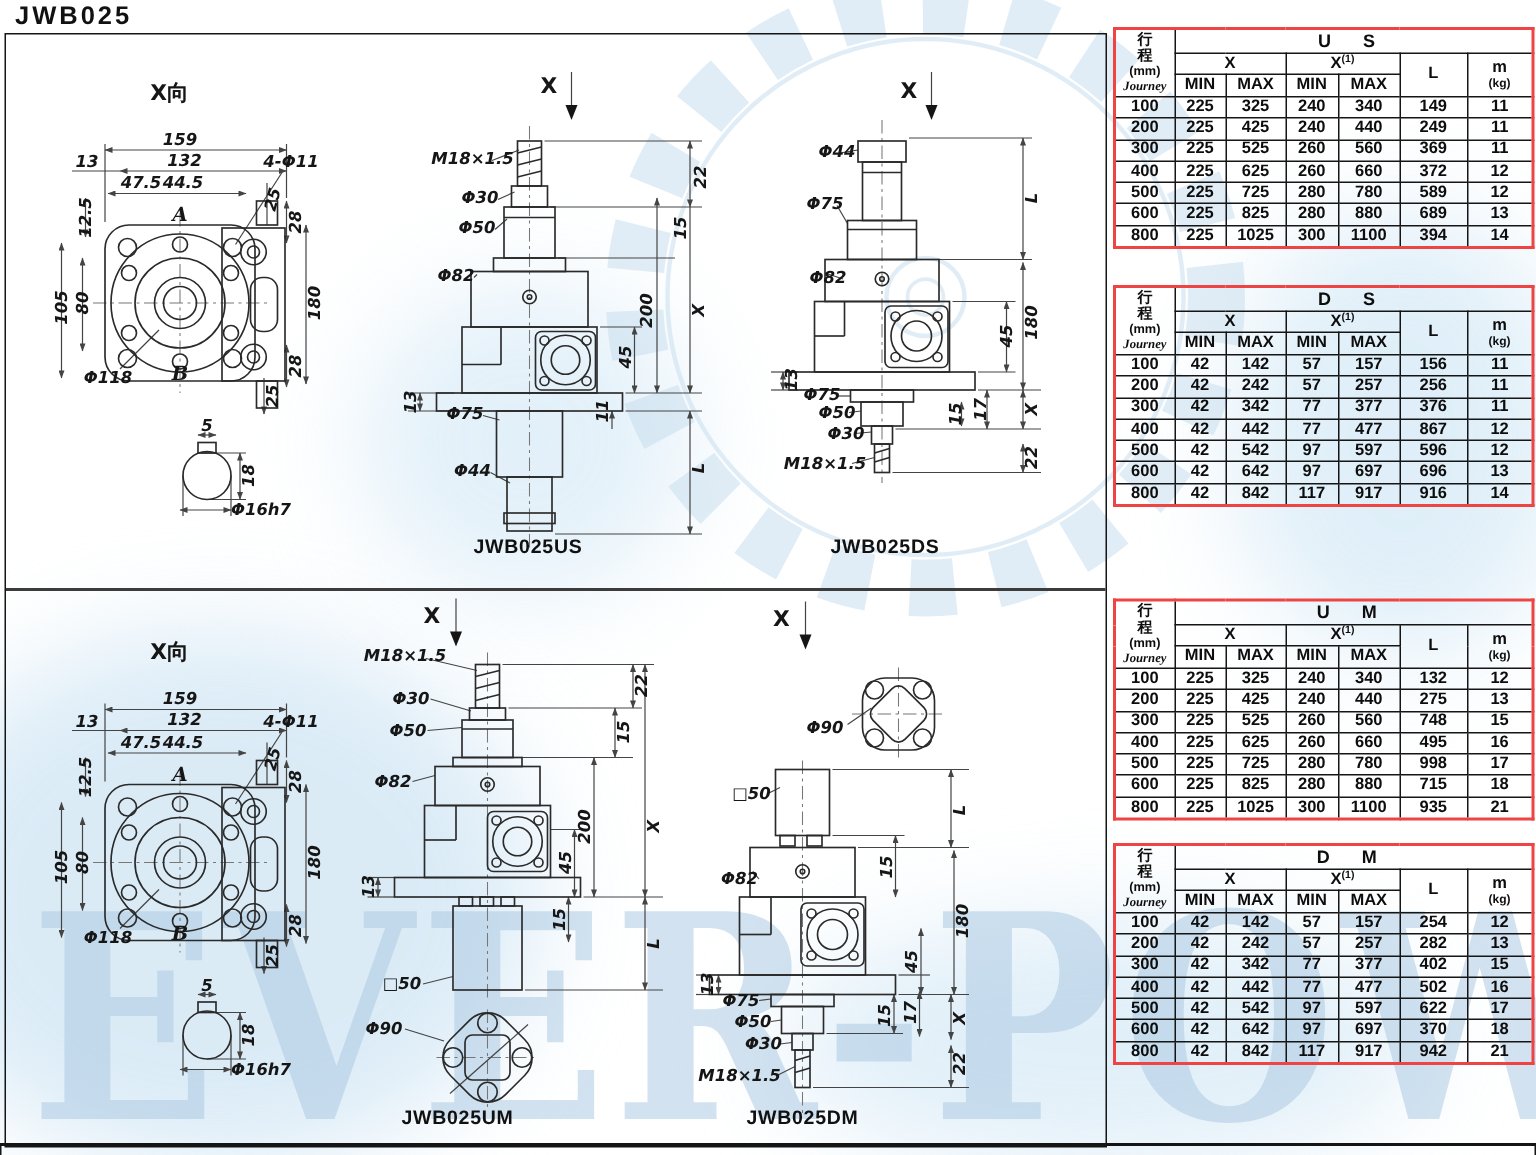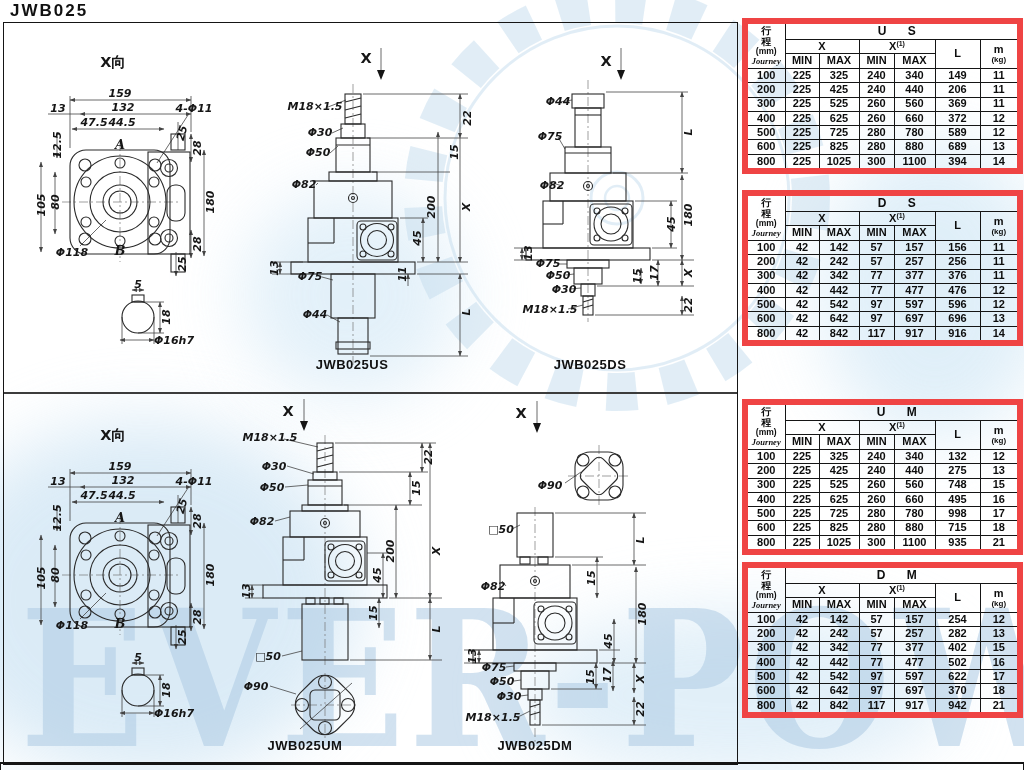--- a/index.html
+++ b/index.html
@@ -27,21 +27,21 @@
        font:italic 600 11px "DejaVu Sans",sans-serif;color:#161616}
   .dim.view{font:600 14.5px "DejaVu Sans",sans-serif;font-style:normal}
   .dim.big{font:italic 700 13px "DejaVu Serif",serif}
   .cap{position:absolute;transform:translate(-50%,-50%);z-index:3;
        font:600 13px "Liberation Sans",sans-serif;letter-spacing:.5px}
   
   .tbl{position:absolute;width:281px;z-index:2}
   .tbl table{border-collapse:collapse;width:100%;table-layout:fixed;background:transparent}
   .tbl th,.tbl td{border:1px solid #151515;text-align:center;padding:0;
        font:600 11px "Liberation Sans",sans-serif;color:#0d0d0d;line-height:1.05}
-  .tbl table{border:6px solid #ef4444}
+  .tbl table{border:2px solid #ef4444}
   .tbl td{height:13.3px}
   .tbl .ttitle{height:15px;letter-spacing:9px;font-size:12px}
   .tbl thead tr:nth-child(2) th{height:13px;font-size:11px}
   .tbl thead tr:nth-child(3) th{height:14px;border-bottom:1.5px solid #151515}
   .tbl sup{font-size:7px;vertical-align:4px;letter-spacing:0}
   .tbl .jcell{font-weight:600}
   .jcn{width:13px;margin:0 auto;word-break:break-all;font-size:10px;line-height:1.05}
   .junit{font-size:8.5px;font-weight:600}
   .jen{font:italic 600 8.5px "Liberation Serif",serif}
   .mh .kg{font-size:8px;font-weight:600}
@@ -628,21 +628,21 @@
             <td>340</td>
             <td>149</td>
             <td>11</td>
           </tr>
           <tr>
             <td>200</td>
             <td>225</td>
             <td>425</td>
             <td>240</td>
             <td>440</td>
-            <td>206</td>
+            <td>249</td>
             <td>11</td>
           </tr>
           <tr>
             <td>300</td>
             <td>225</td>
             <td>525</td>
             <td>260</td>
             <td>560</td>
             <td>369</td>
             <td>11</td>
@@ -750,21 +750,21 @@
             <td>377</td>
             <td>376</td>
             <td>11</td>
           </tr>
           <tr>
             <td>400</td>
             <td>42</td>
             <td>442</td>
             <td>77</td>
             <td>477</td>
-            <td>476</td>
+            <td>867</td>
             <td>12</td>
           </tr>
           <tr>
             <td>500</td>
             <td>42</td>
             <td>542</td>
             <td>97</td>
             <td>597</td>
             <td>596</td>
             <td>12</td>

